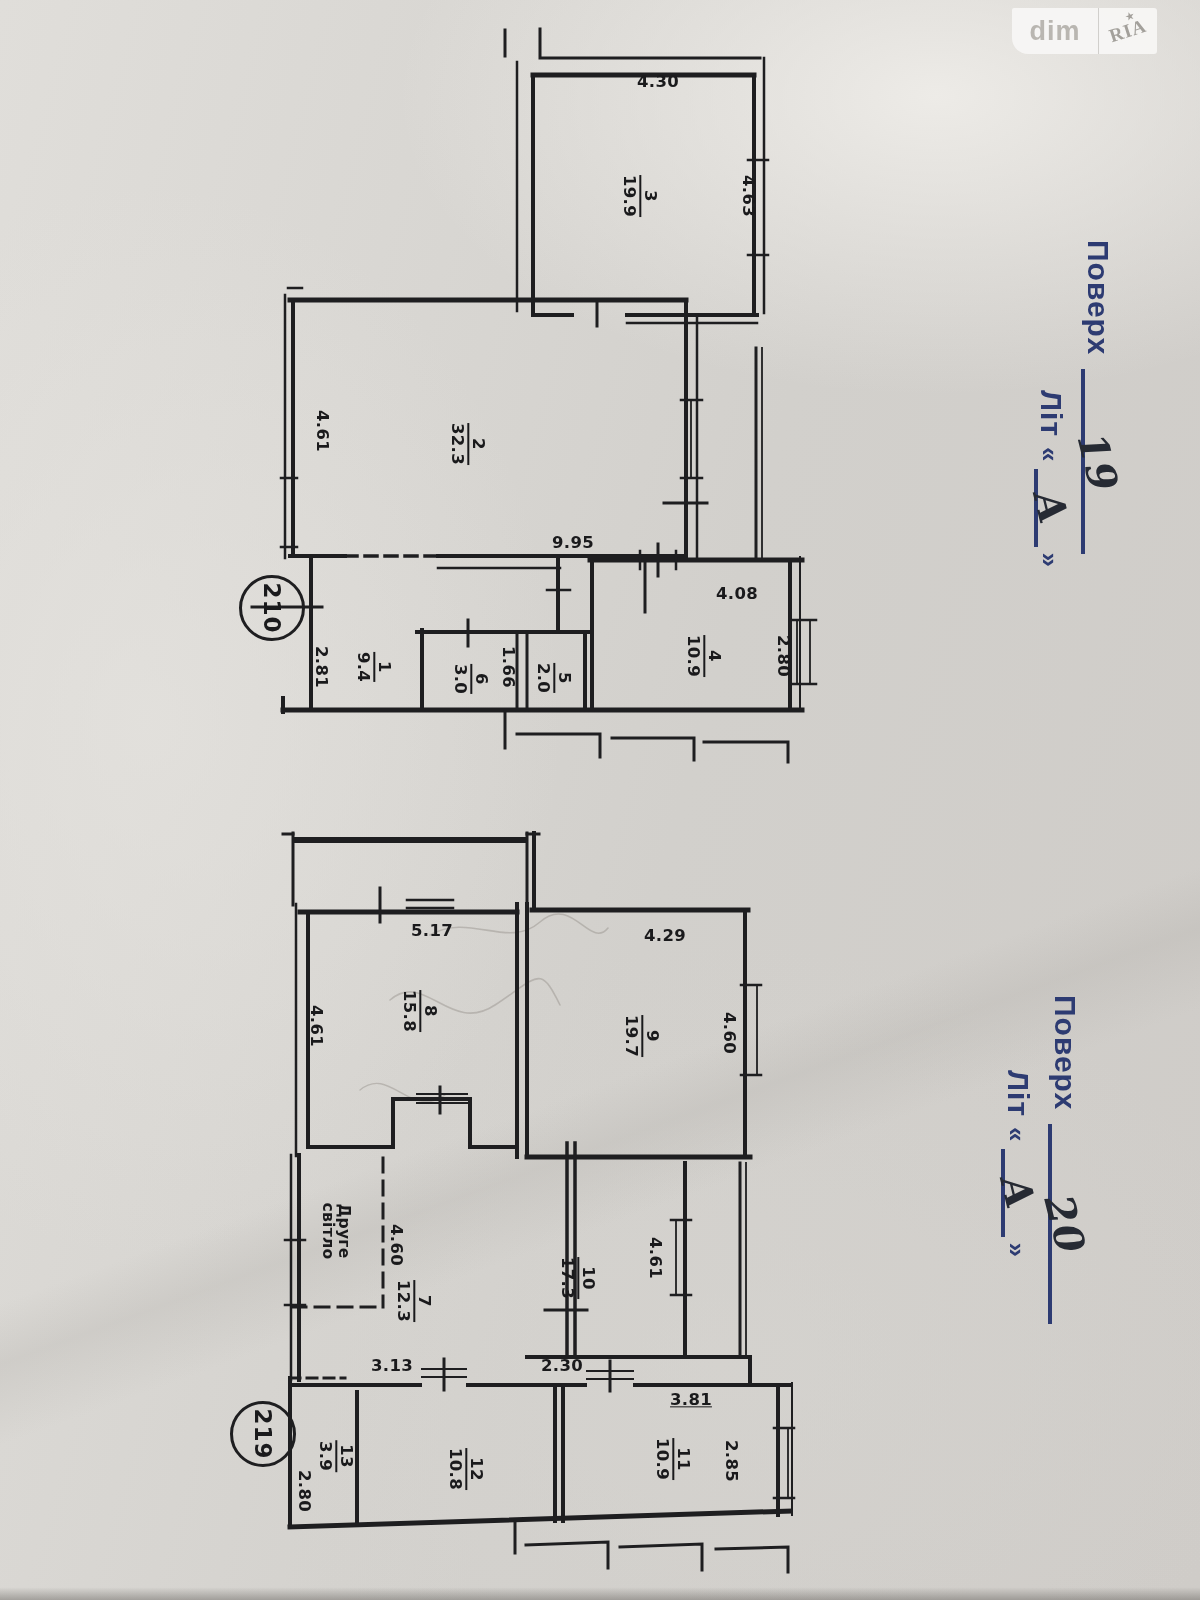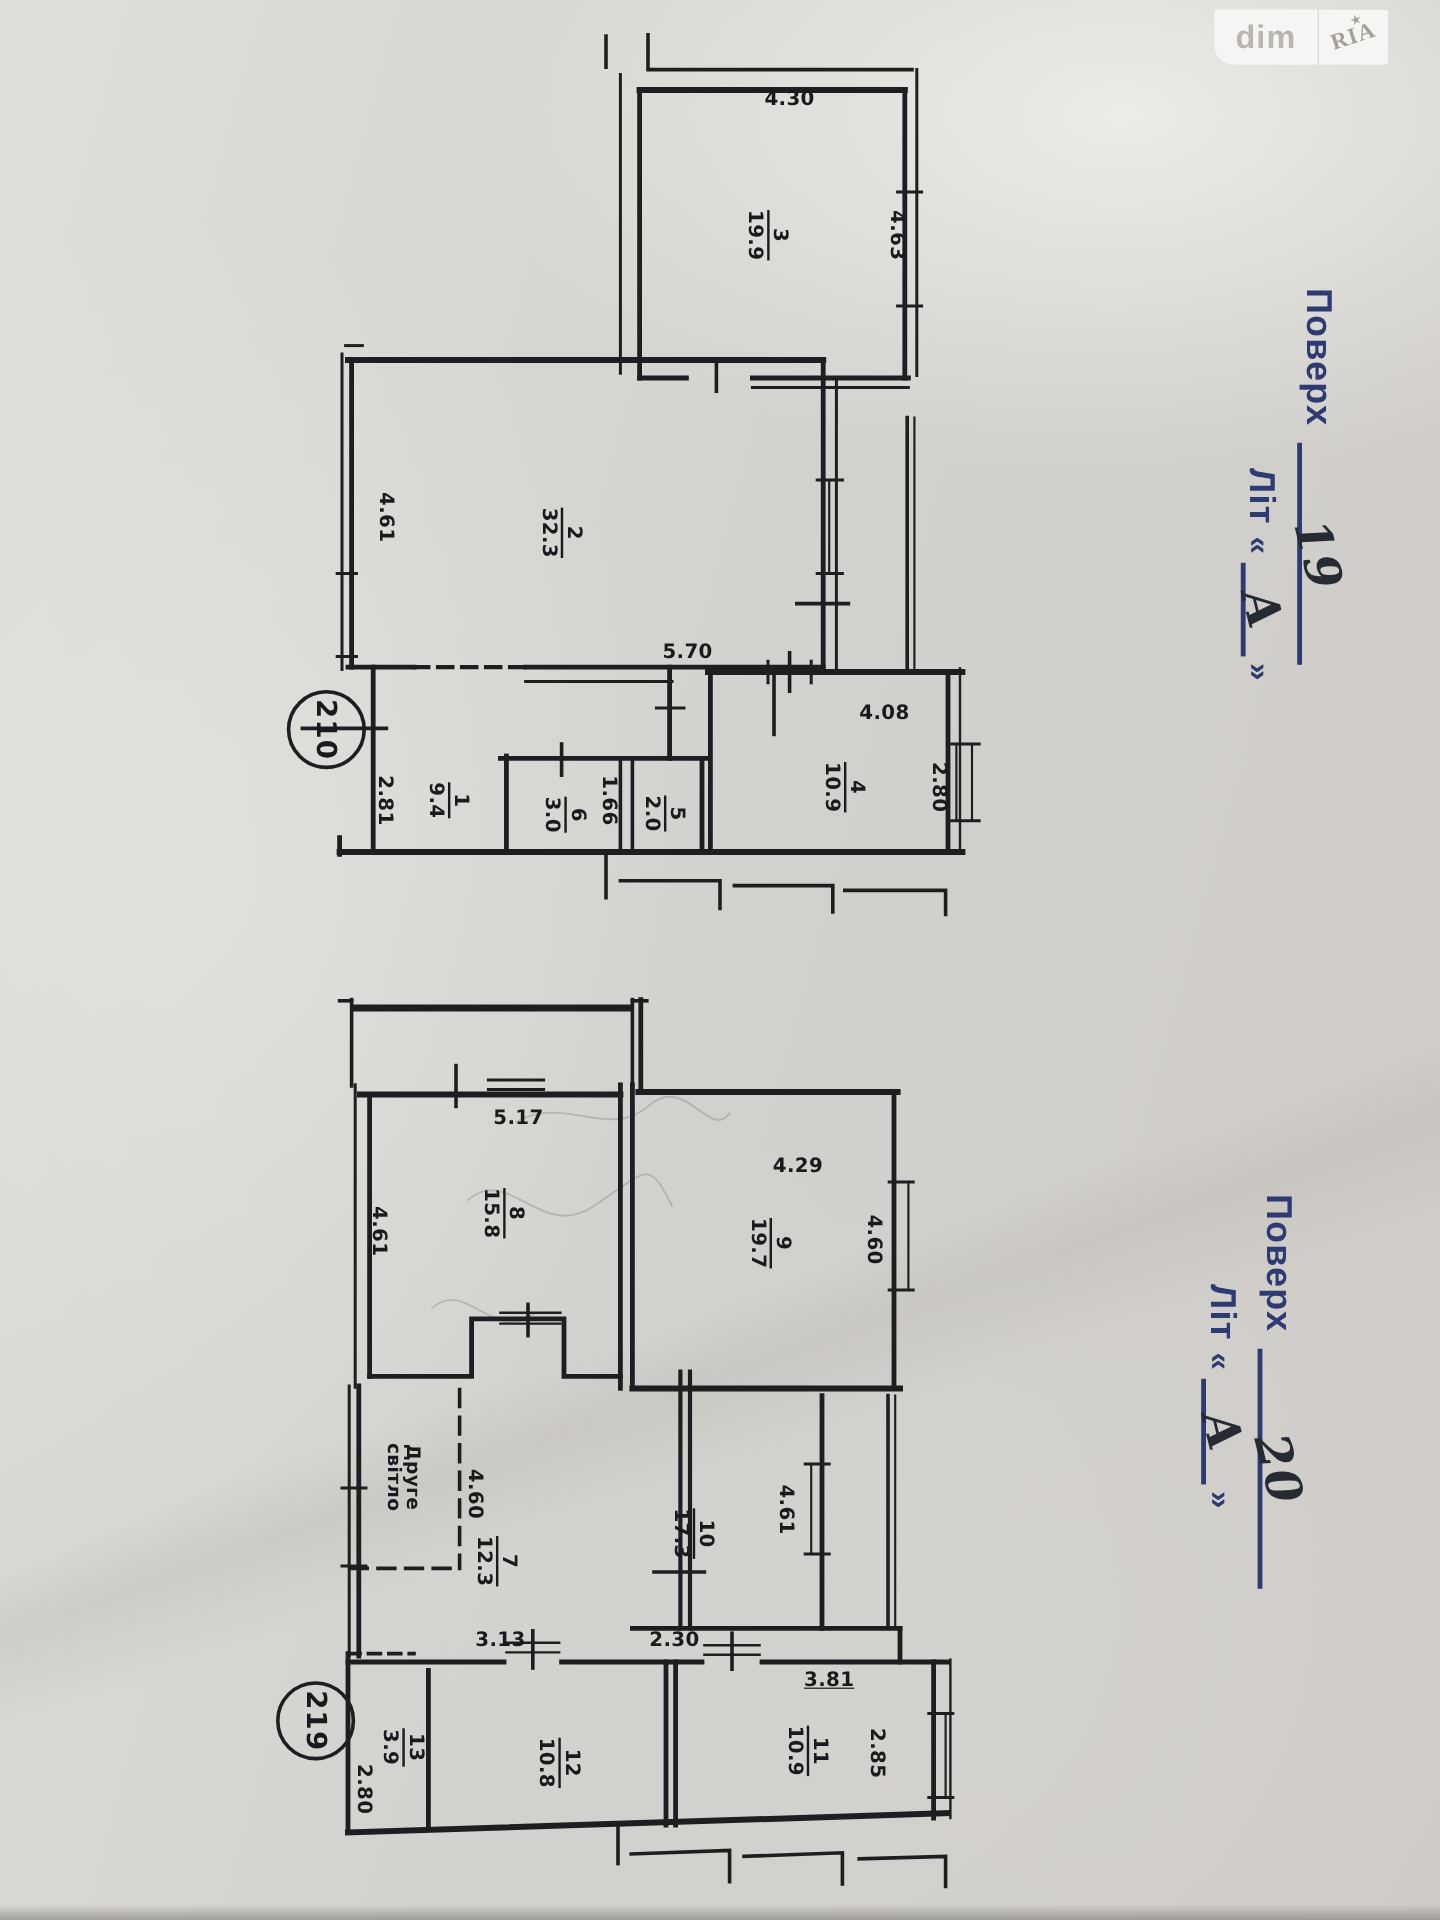--- a/index.html
+++ b/index.html
@@ -147,21 +147,21 @@
     <span class="den">19.9</span>
   </div>
   <div class="lbl" style="left:418px;top:70px;">4.30</div>
   <div class="lbl rot" style="left:508px;top:184px;">4.63</div>
 
   <div class="lbl rot frac" style="left:228px;top:432px;">
     <span class="num">2</span>
     <span class="den">32.3</span>
   </div>
   <div class="lbl rot" style="left:82px;top:419px;">4.61</div>
-  <div class="lbl" style="left:333px;top:531px;">5.70</div>
+  <div class="lbl" style="left:333px;top:531px;">9.95</div>
 
   <div class="lbl rot frac" style="left:134px;top:655px;">
     <span class="num">1</span>
     <span class="den">9.4</span>
   </div>
   <div class="lbl rot" style="left:81px;top:655px;">2.81</div>
 
   <div class="lbl rot frac" style="left:231px;top:667px;">
     <span class="num">6</span>
     <span class="den">3.0</span>
@@ -261,34 +261,34 @@
     <span class="num">8</span>
     <span class="den">15.8</span>
   </div>
   <div class="lbl" style="left:192px;top:131px;">5.17</div>
   <div class="lbl rot" style="left:76px;top:226px;">4.61</div>
 
   <div class="lbl rot frac" style="left:402px;top:236px;">
     <span class="num">9</span>
     <span class="den">19.7</span>
   </div>
-  <div class="lbl" style="left:425px;top:136px;margin-top:35px;">4.29</div>
+  <div class="lbl" style="left:425px;top:136px;">4.29</div>
   <div class="lbl rot" style="left:489px;top:233px;">4.60</div>
 
   <div class="lbl rot voidlbl" style="left:96px;top:431px;font-size:15.5px;">
     <div>Друге</div>
     <div>світло</div>
   </div>
   <div class="lbl rot" style="left:156px;top:445px;">4.60</div>
 
   <div class="lbl rot frac" style="left:174px;top:501px;">
     <span class="num">7</span>
     <span class="den">12.3</span>
   </div>
-  <div class="lbl" style="left:152px;top:566px;margin-left:25px;">3.13</div>
+  <div class="lbl" style="left:152px;top:566px;">3.13</div>
 
   <div class="lbl rot frac" style="left:338px;top:478px;">
     <span class="num">10</span>
     <span class="den">17.3</span>
   </div>
   <div class="lbl rot" style="left:415px;top:458px;">4.61</div>
   <div class="lbl" style="left:322px;top:566px;">2.30</div>
 
   <div class="lbl rot frac" style="left:96px;top:656px;">
     <span class="num">13</span>

